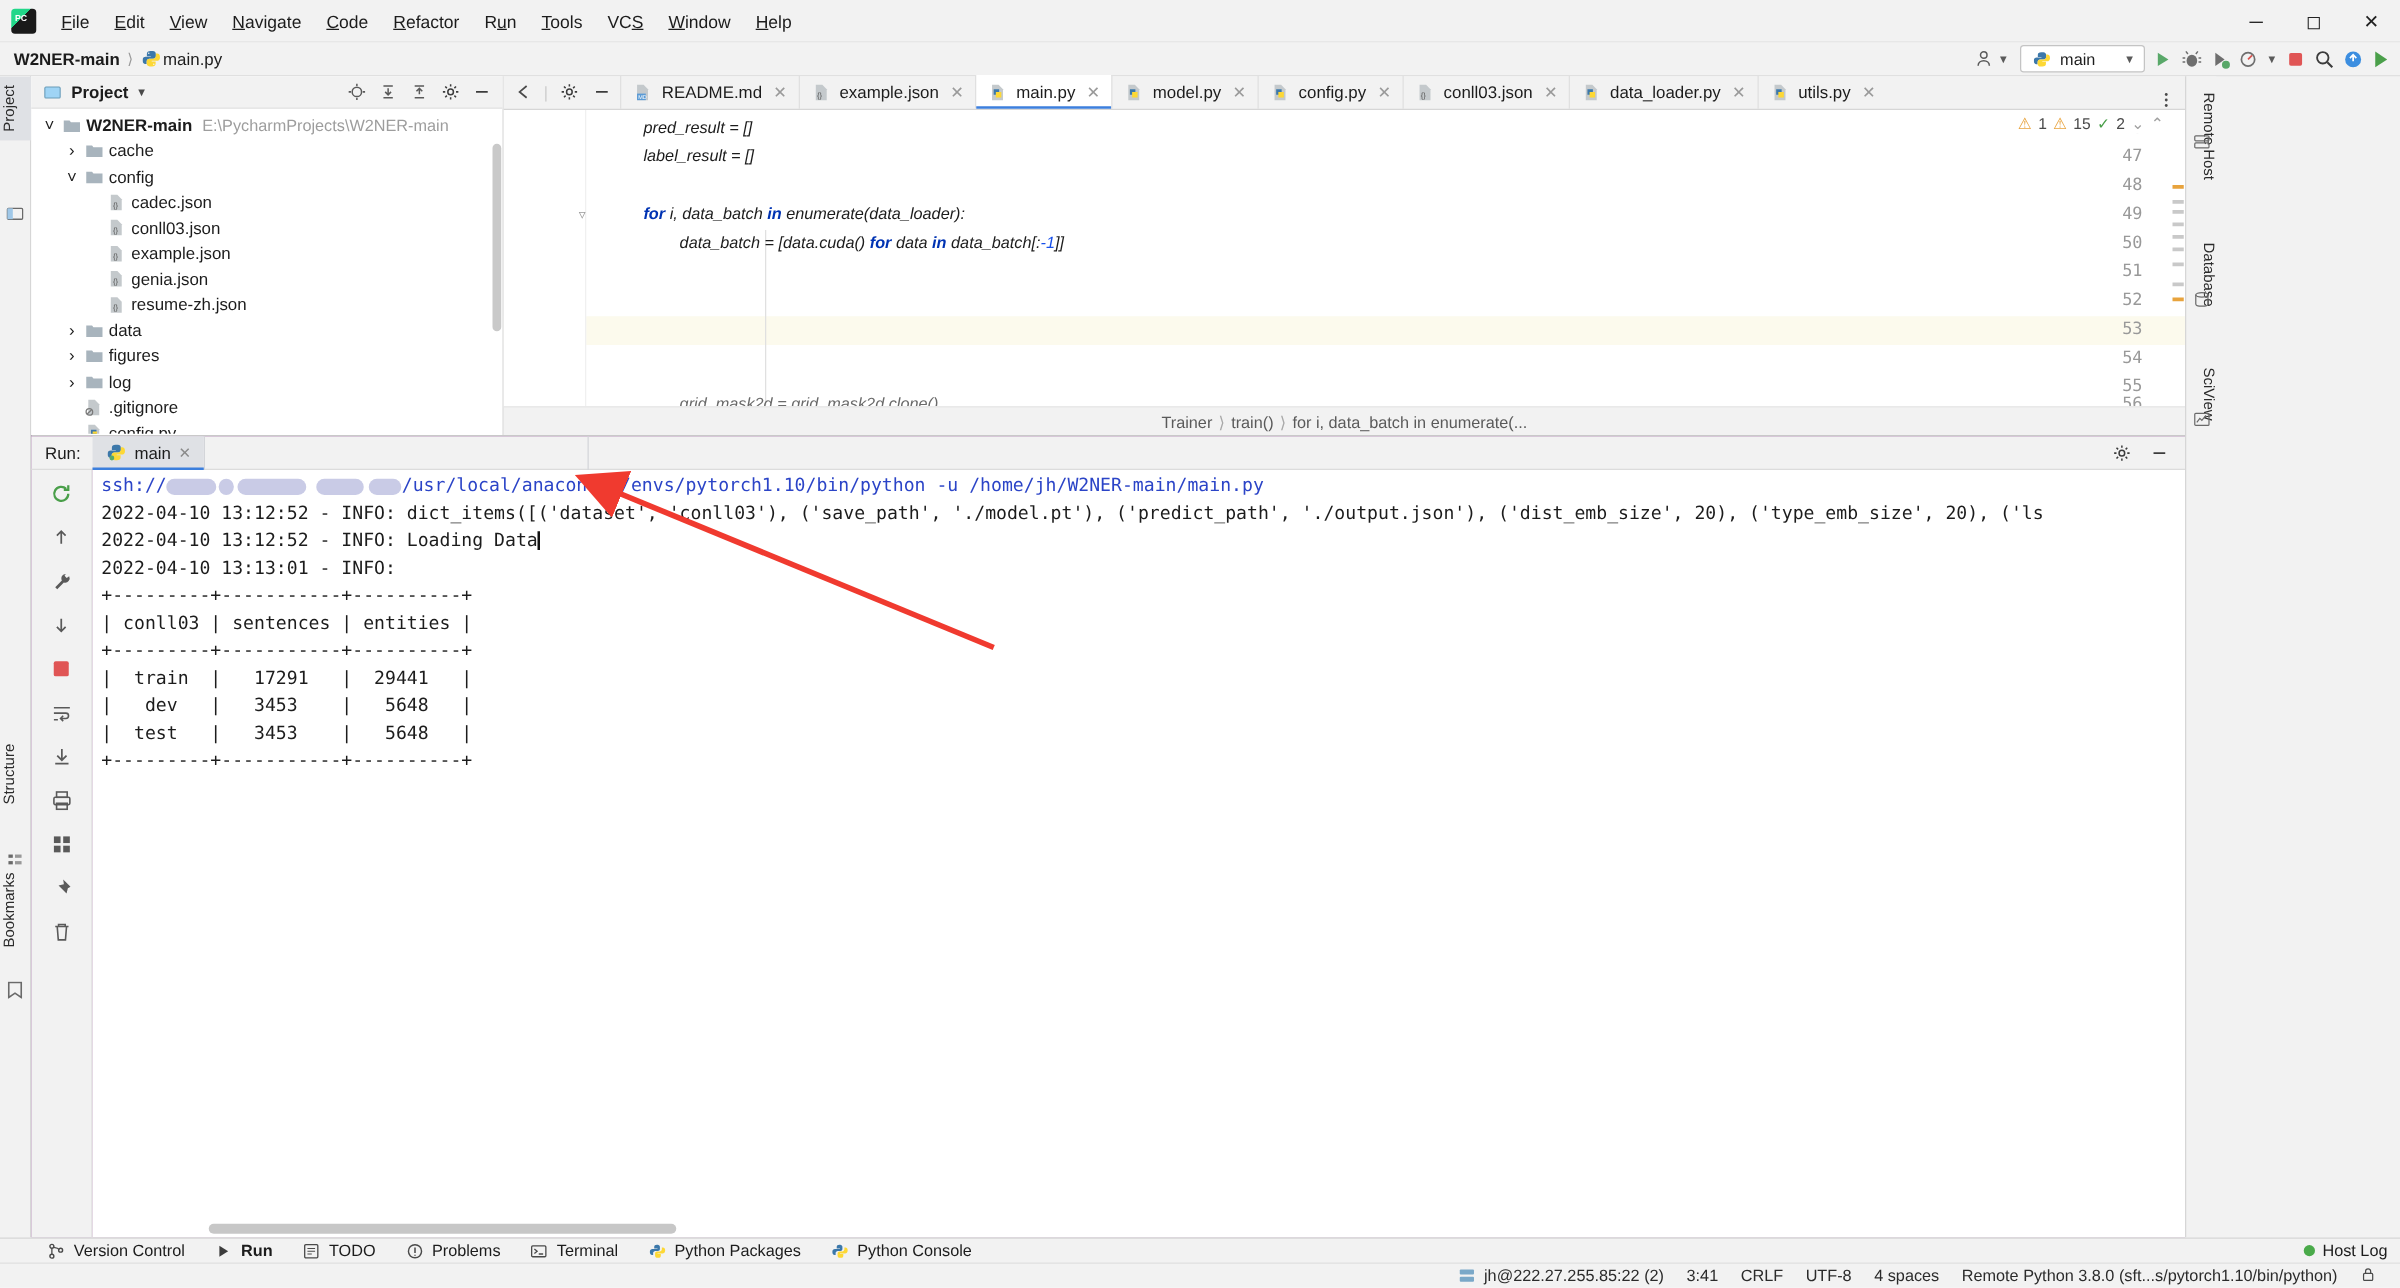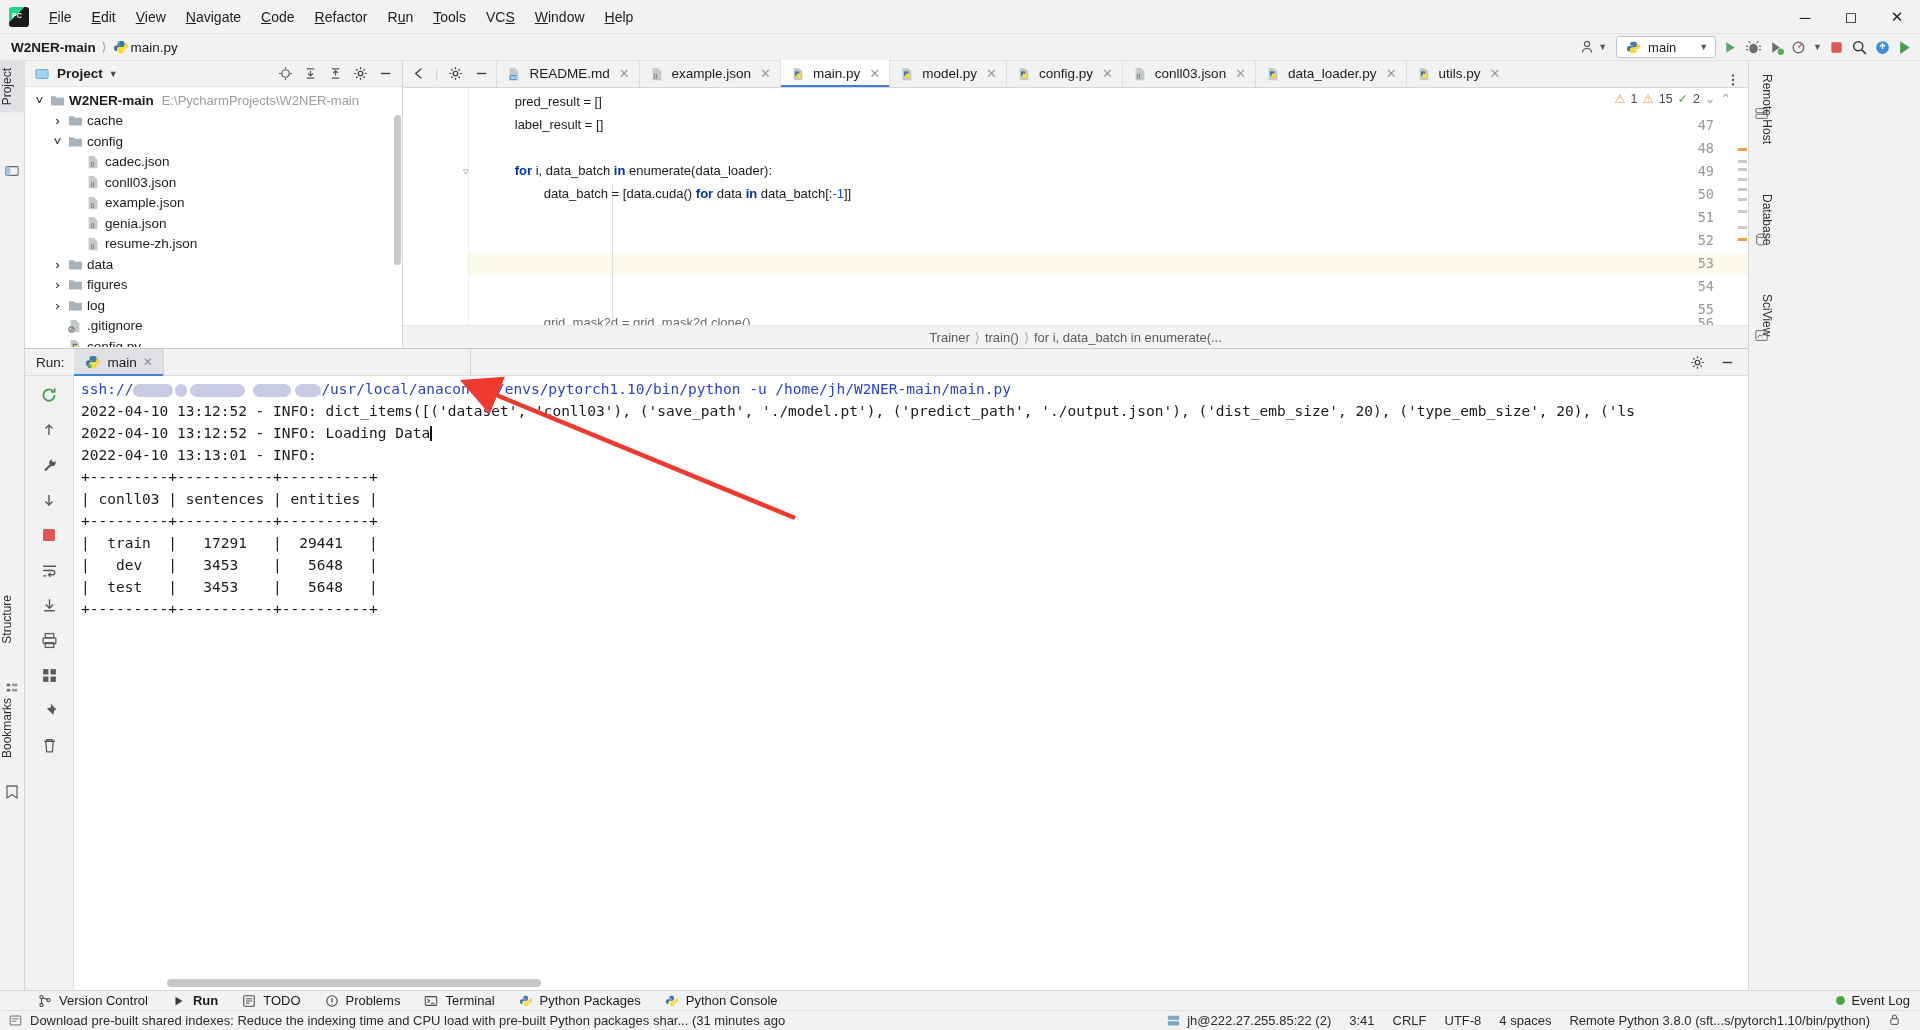--- a/index.html
+++ b/index.html
@@ -131,21 +131,21 @@
     position: absolute; left: 0; top: 0; width: 66px; height: 100%;
     background: #fff; border-right: 1px solid #f0f0f0;
   }
   .lnum {
     position: absolute; right: 34px; width: 40px; text-align: right;
     font-family: "DejaVu Sans Mono", monospace; font-size: 13.5px; color: #999999;
   }
   .fold {
     position: absolute; left: 60px; font-size: 11px; color: #9b9b9b;
   }
-  .cline { position: absolute; left: 72px; height: 23px; line-height: 23px; }
+  .cline { position: absolute; left: 72px; height: 23px; line-height: 23px; font-style: italic; }
   .hl-row {
     position: absolute; left: 0; right: 0; height: 23px; background: #fcfaed;
   }
   .k { color: #0033b3; font-weight: 600; }
   .n { color: #1750eb; }
   .indent-guide { position: absolute; width: 1px; background: #e0e0e0; }
   .ed-marks { position: absolute; right: 1px; width: 9px; }
   .err-strip {
     position: absolute; right: 14px; top: 2px; display: flex; align-items: center;
     gap: 5px; font-size: 12.5px; color: #4a4a4a; background: #fff; padding: 1px 3px; z-index: 5;
@@ -913,34 +913,25 @@
       <span class="ic">
         <svg width="14" height="14" viewBox="0 0 16 16">
             <path d="M7.5 2C5.8 2 5 2.7 5 4v1.4h3V6H3.4C2 6 1 6.8 1 8.7s.9 2.7 2 2.7h1V9.8c0-1.1.9-2 2-2h2.4c1 0 1.8-.8 1.8-1.8V4c0-1.1-.9-2-2-2z" fill="#3c78aa"></path>
             <path d="M8.5 14c1.7 0 2.5-.7 2.5-2v-1.4H8V10h4.6c1.4 0 2.4-.8 2.4-2.7s-.9-2.7-2-2.7h-1v1.6c0 1.1-.9 2-2 2H7.6c-1 0-1.8.8-1.8 1.8V12c0 1.1.9 2 2 2z" fill="#fdd835"></path>
           </svg>
       </span>
       <span>Python Console</span>
     </div>
     <div class="bb-right">
       <span class="green-dot"></span>
-      <span>Event Log</span>
+      <span>Host Log</span>
     </div>
   </div>
 
   <div class="statusbar">
-    <div class="sb-left">
-      <span class="ic">
-        <svg width="13" height="13" viewBox="0 0 16 16">
-            <rect x="1.5" y="2.5" width="13" height="11" rx="1" fill="none" stroke="#6a6a6a" stroke-width="1.2"></rect>
-            <path d="M4 6h8M4 9h5" stroke="#6a6a6a" stroke-width="1.1"></path>
-          </svg>
-      </span>
-      <span>Download pre-built shared indexes: Reduce the indexing time and CPU load with pre-built Python packages shar... (31 minutes ago</span>
-    </div>
     <div class="sb-right">
       <span class="sb-cell" style="display:flex;align-items:center;gap:5px">
         <span class="ic">
           <svg width="13" height="13" viewBox="0 0 16 16">
               <rect x="1" y="2" width="14" height="5" rx="1" fill="#7aa8c8"></rect>
               <rect x="1" y="9" width="14" height="5" rx="1" fill="#7aa8c8"></rect>
             </svg>
         </span>
         <span>jh@222.27.255.85:22 (2)</span>
       </span>

